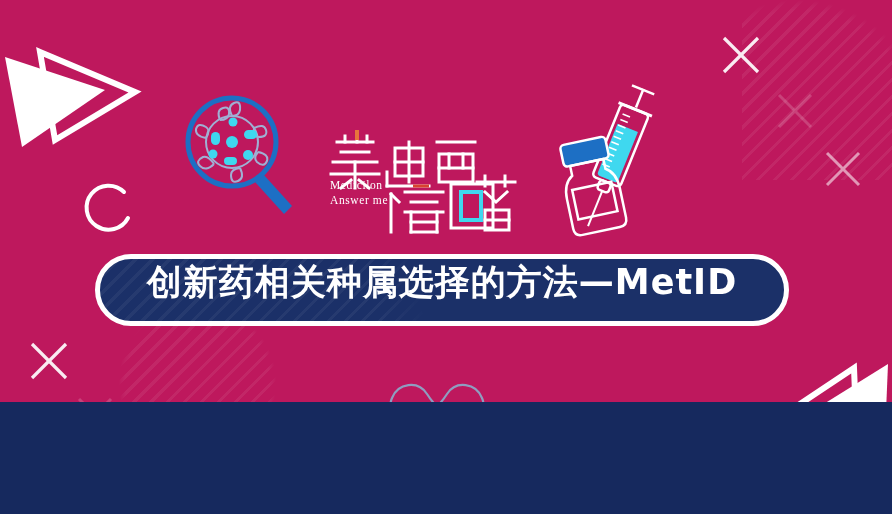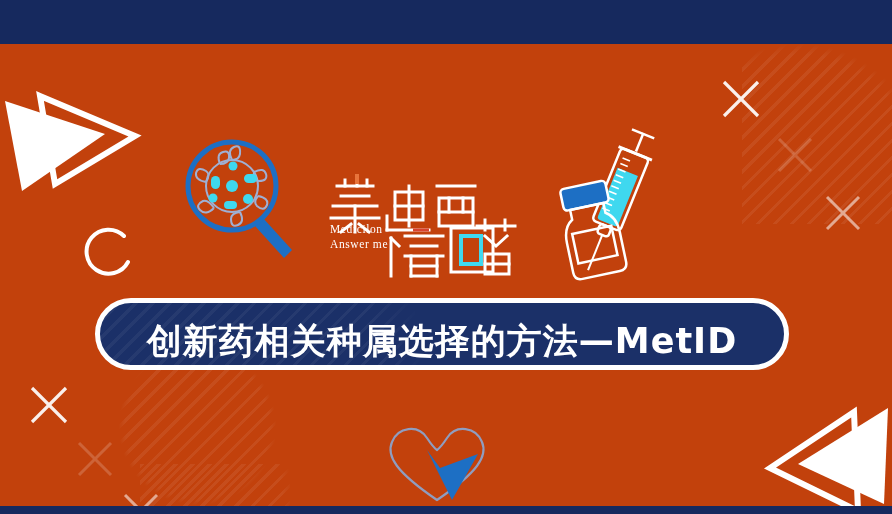--- a/index.html
+++ b/index.html
@@ -2,23 +2,22 @@
 <html><head>
 <meta charset="utf-8">
 <style>
   html,body{margin:0;padding:0;}
   body{
     width:892px;height:514px;overflow:hidden;
     font-family:"Liberation Sans","DejaVu Sans",sans-serif;
     background:#16295e;
   }
   #banner{
-    position:relative;width:892px;height:462px;overflow:hidden;
-    background:#c2410c;
-    margin-top:44px;
+    position:relative;width:892px;height:402px;overflow:hidden;
+    background:#be185d;
   }
 
   
   .stripes{
     position:absolute;
     background-image:repeating-linear-gradient(
         135deg,
         rgba(255,255,255,0.065) 0px,
         rgba(255,255,255,0.065) 3px,
         rgba(0,0,0,0) 3px,
@@ -36,21 +35,21 @@
             mask-image:radial-gradient(circle at 40% 20%, #000 55%, transparent 62%);}
 
   
   .deco{position:absolute;pointer-events:none;}
 
   
   #title-pill{
     position:absolute;left:95px;top:254px;width:694px;height:72px;
     border:5px solid #ffffff;border-radius:40px;
     background:#1b3068;
-    display:flex;align-items:flex-end;justify-content:center;
+    display:flex;align-items:flex-start;justify-content:center;
     box-sizing:border-box;overflow:hidden;
   }
   #title-pill .pillstripes{
     position:absolute;left:0;top:0;right:0;bottom:0;
     background-image:repeating-linear-gradient(
         135deg,
         rgba(255,255,255,0.05) 0px,
         rgba(255,255,255,0.05) 3px,
         rgba(0,0,0,0) 3px,
         rgba(0,0,0,0) 12px);

